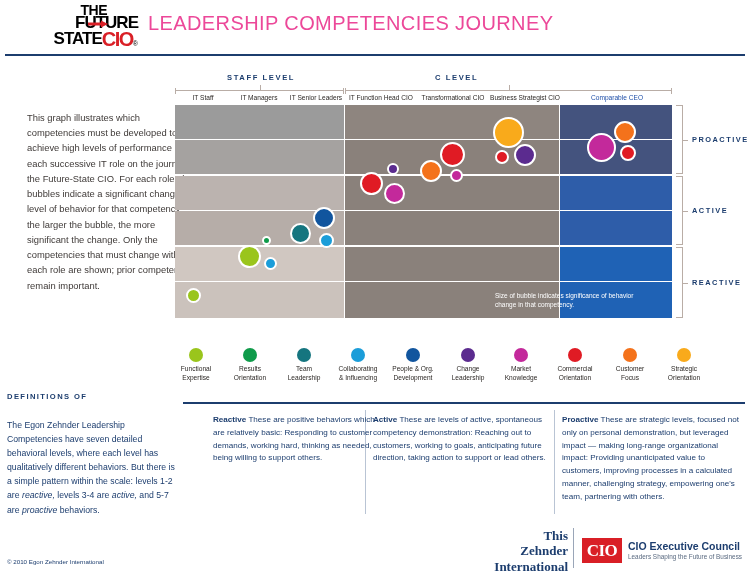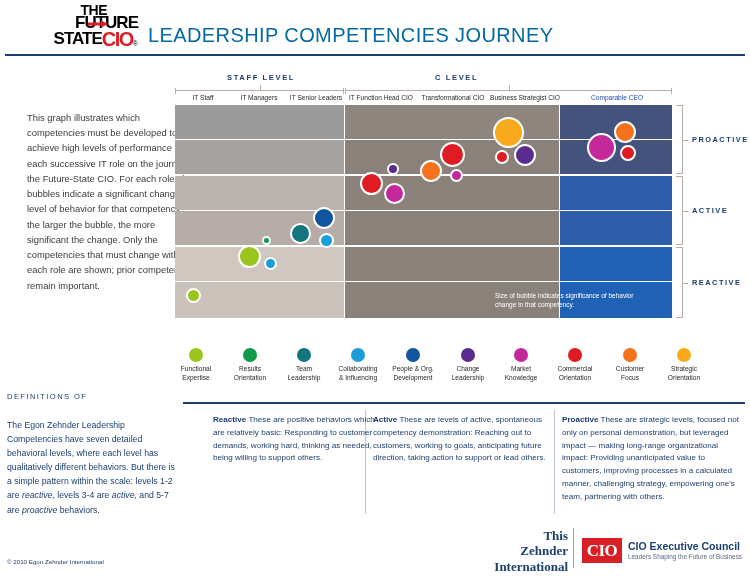--- a/index.html
+++ b/index.html
@@ -30,22 +30,22 @@
   #logo-cio {
     font-size: 20px; font-weight: bold; color: #d91f26; letter-spacing: -1.5px;
     line-height: 0.8; position: relative;
   }
   #logo-arrow {
     position: absolute; right: 30px; top: 16px;
     width: 20px; height: 8px;
   }
   #logo-reg { font-size: 7px; color: #000; vertical-align: super; }
   #header-title {
-    position: absolute; left: 148px; top: 24px;
-    font-size: 20px; letter-spacing: 0.4px; color: #0369a1;
+    position: absolute; left: 148px; top: 12px;
+    font-size: 20px; letter-spacing: 0.4px; color: #ec4899;
     font-weight: normal;
   }
   #header-rule {
     position: absolute; left: 5px; top: 54px; width: 740px; height: 2px;
     background: #1c3d6e;
   }
 
   
   #intro {
     position: absolute; left: 7px; top: 110px; width: 172px;
@@ -110,21 +110,21 @@
   #legend { position: absolute; left: 183px; top: 348px; width: 500px; height: 44px; }
   .leg { position: absolute; top: 0; width: 62px; text-align: center; }
   .leg-dot {
     width: 14px; height: 14px; border-radius: 50%; margin: 0 auto 3px auto;
   }
   .leg-txt { font-size: 6.6px; line-height: 1.35; color: #2b2724; }
 
   
   #defs-head {
     position: absolute; left: 7px; top: 390px; width: 175px;
-    font-size: 7.6px; font-weight: normal; letter-spacing: 1.4px;
+    font-size: 7.6px; font-weight: bold; letter-spacing: 1.4px;
     line-height: 1.85; color: #1c3d6e;
   }
   #defs-body {
     position: absolute; left: 7px; top: 418px; width: 172px;
     font-size: 8.7px; line-height: 1.62; color: #1c3d6e;
   }
   #defs-body i { font-style: italic; }
 
   
   #def-rule { position: absolute; left: 183px; top: 402px; width: 562px; height: 1.5px; background: #1c3d6e; }

